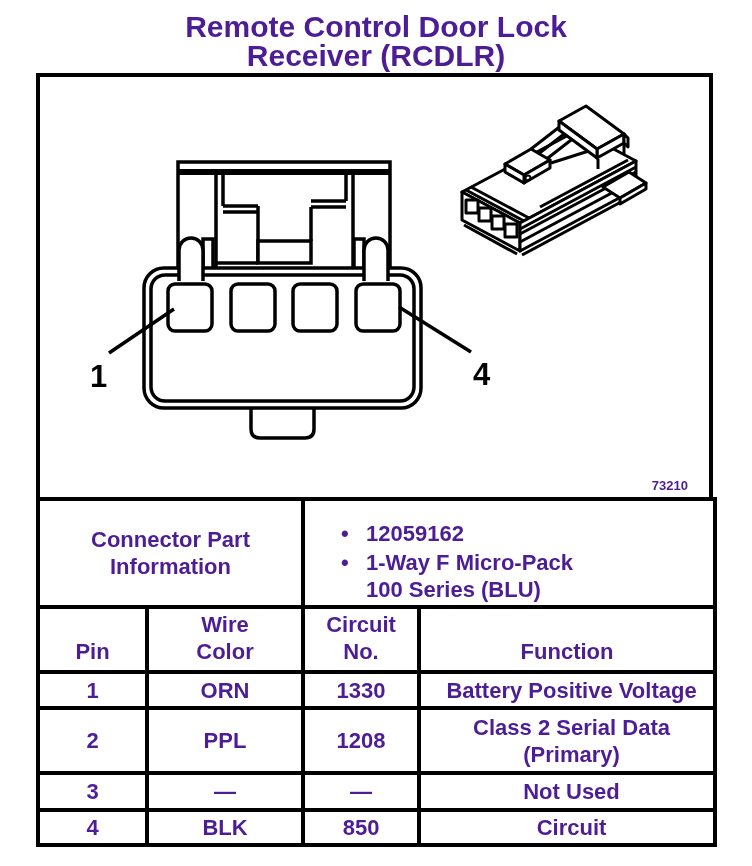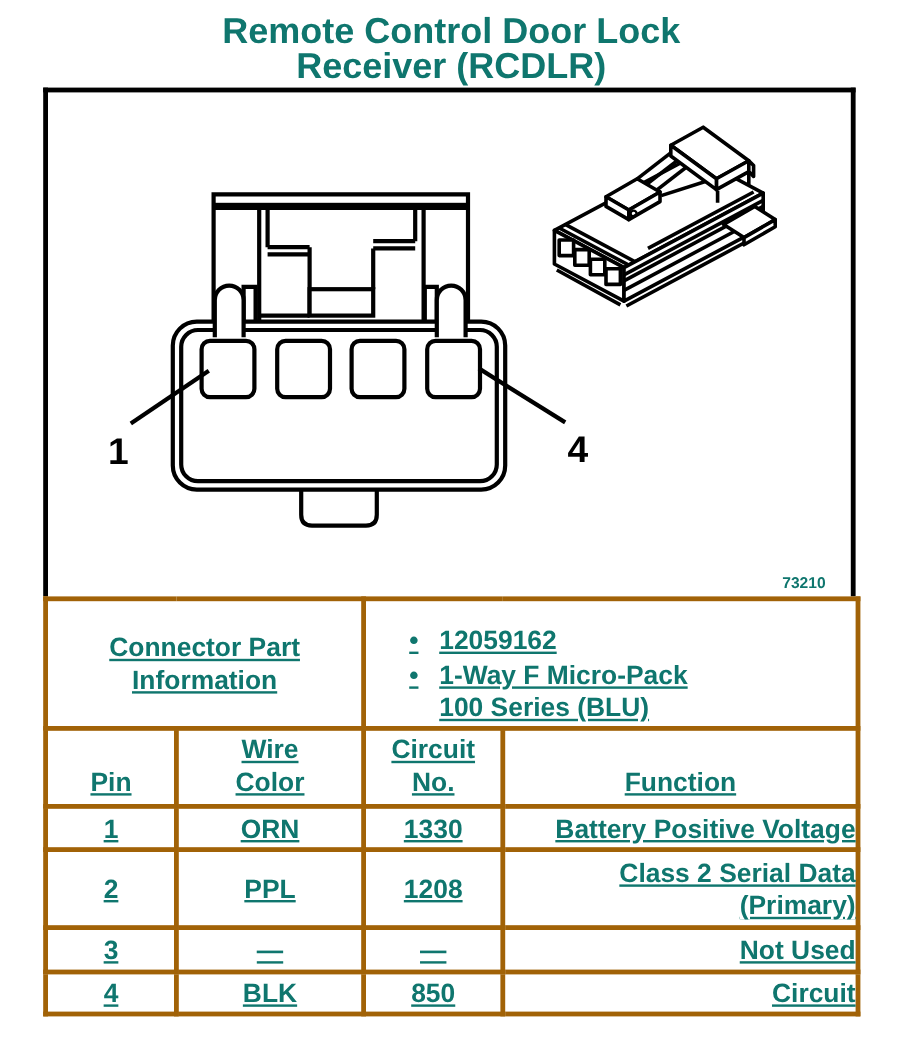--- a/index.html
+++ b/index.html
@@ -1,29 +1,29 @@
 <!DOCTYPE html>
 <html><head>
 <meta charset="utf-8">
 <style>
   html,body{margin:0;padding:0;background:#fff;}
   #page{position:relative;width:752px;height:866px;background:#fff;
-    font-family:"Liberation Sans",sans-serif;font-weight:bold;color:#0f766e;overflow:hidden;}
+    font-family:"Liberation Sans",sans-serif;font-weight:bold;color:#4c1d95;overflow:hidden;}
   #title{position:absolute;top:12px;left:0;width:100%;text-align:center;
     font-size:30px;line-height:29px;white-space:pre-line;}
   #figure{position:absolute;left:36px;top:73px;width:677px;height:424px;
     border:4px solid #000;border-bottom:none;box-sizing:border-box;}
   #fig-svg{position:absolute;left:0;top:0;}
   #fignum{position:absolute;right:21px;bottom:4px;font-size:13px;}
   #conn-table{position:absolute;left:36px;top:497px;width:677px;border-collapse:collapse;table-layout:fixed;}
-  #conn-table td{border:4px solid #a16207;padding:0;font-size:22px;line-height:27px;text-decoration:underline;}
+  #conn-table td{border:4px solid #000000;padding:0;font-size:22px;line-height:27px;}
   .cell-center{text-align:center;vertical-align:middle;}
   .pre{white-space:pre-line;}
   .hdr{text-align:center;vertical-align:bottom;padding-bottom:5px !important;margin-top:33px;}
-  .fn{text-align:right;vertical-align:middle;padding-left:9px !important;}
+  .fn{text-align:center;vertical-align:middle;padding-left:9px !important;}
   .bullets{vertical-align:top;padding-top:17px !important;padding-left:36px !important;}
   .bullet-item{display:flex;align-items:flex-start;margin:2px 0;}
   .bullet-mark{width:25px;flex:0 0 25px;}
 </style>
 </head>
 <body>
 
 <div id="page">
   <div id="title">Remote Control Door Lock
 Receiver (RCDLR)</div>

